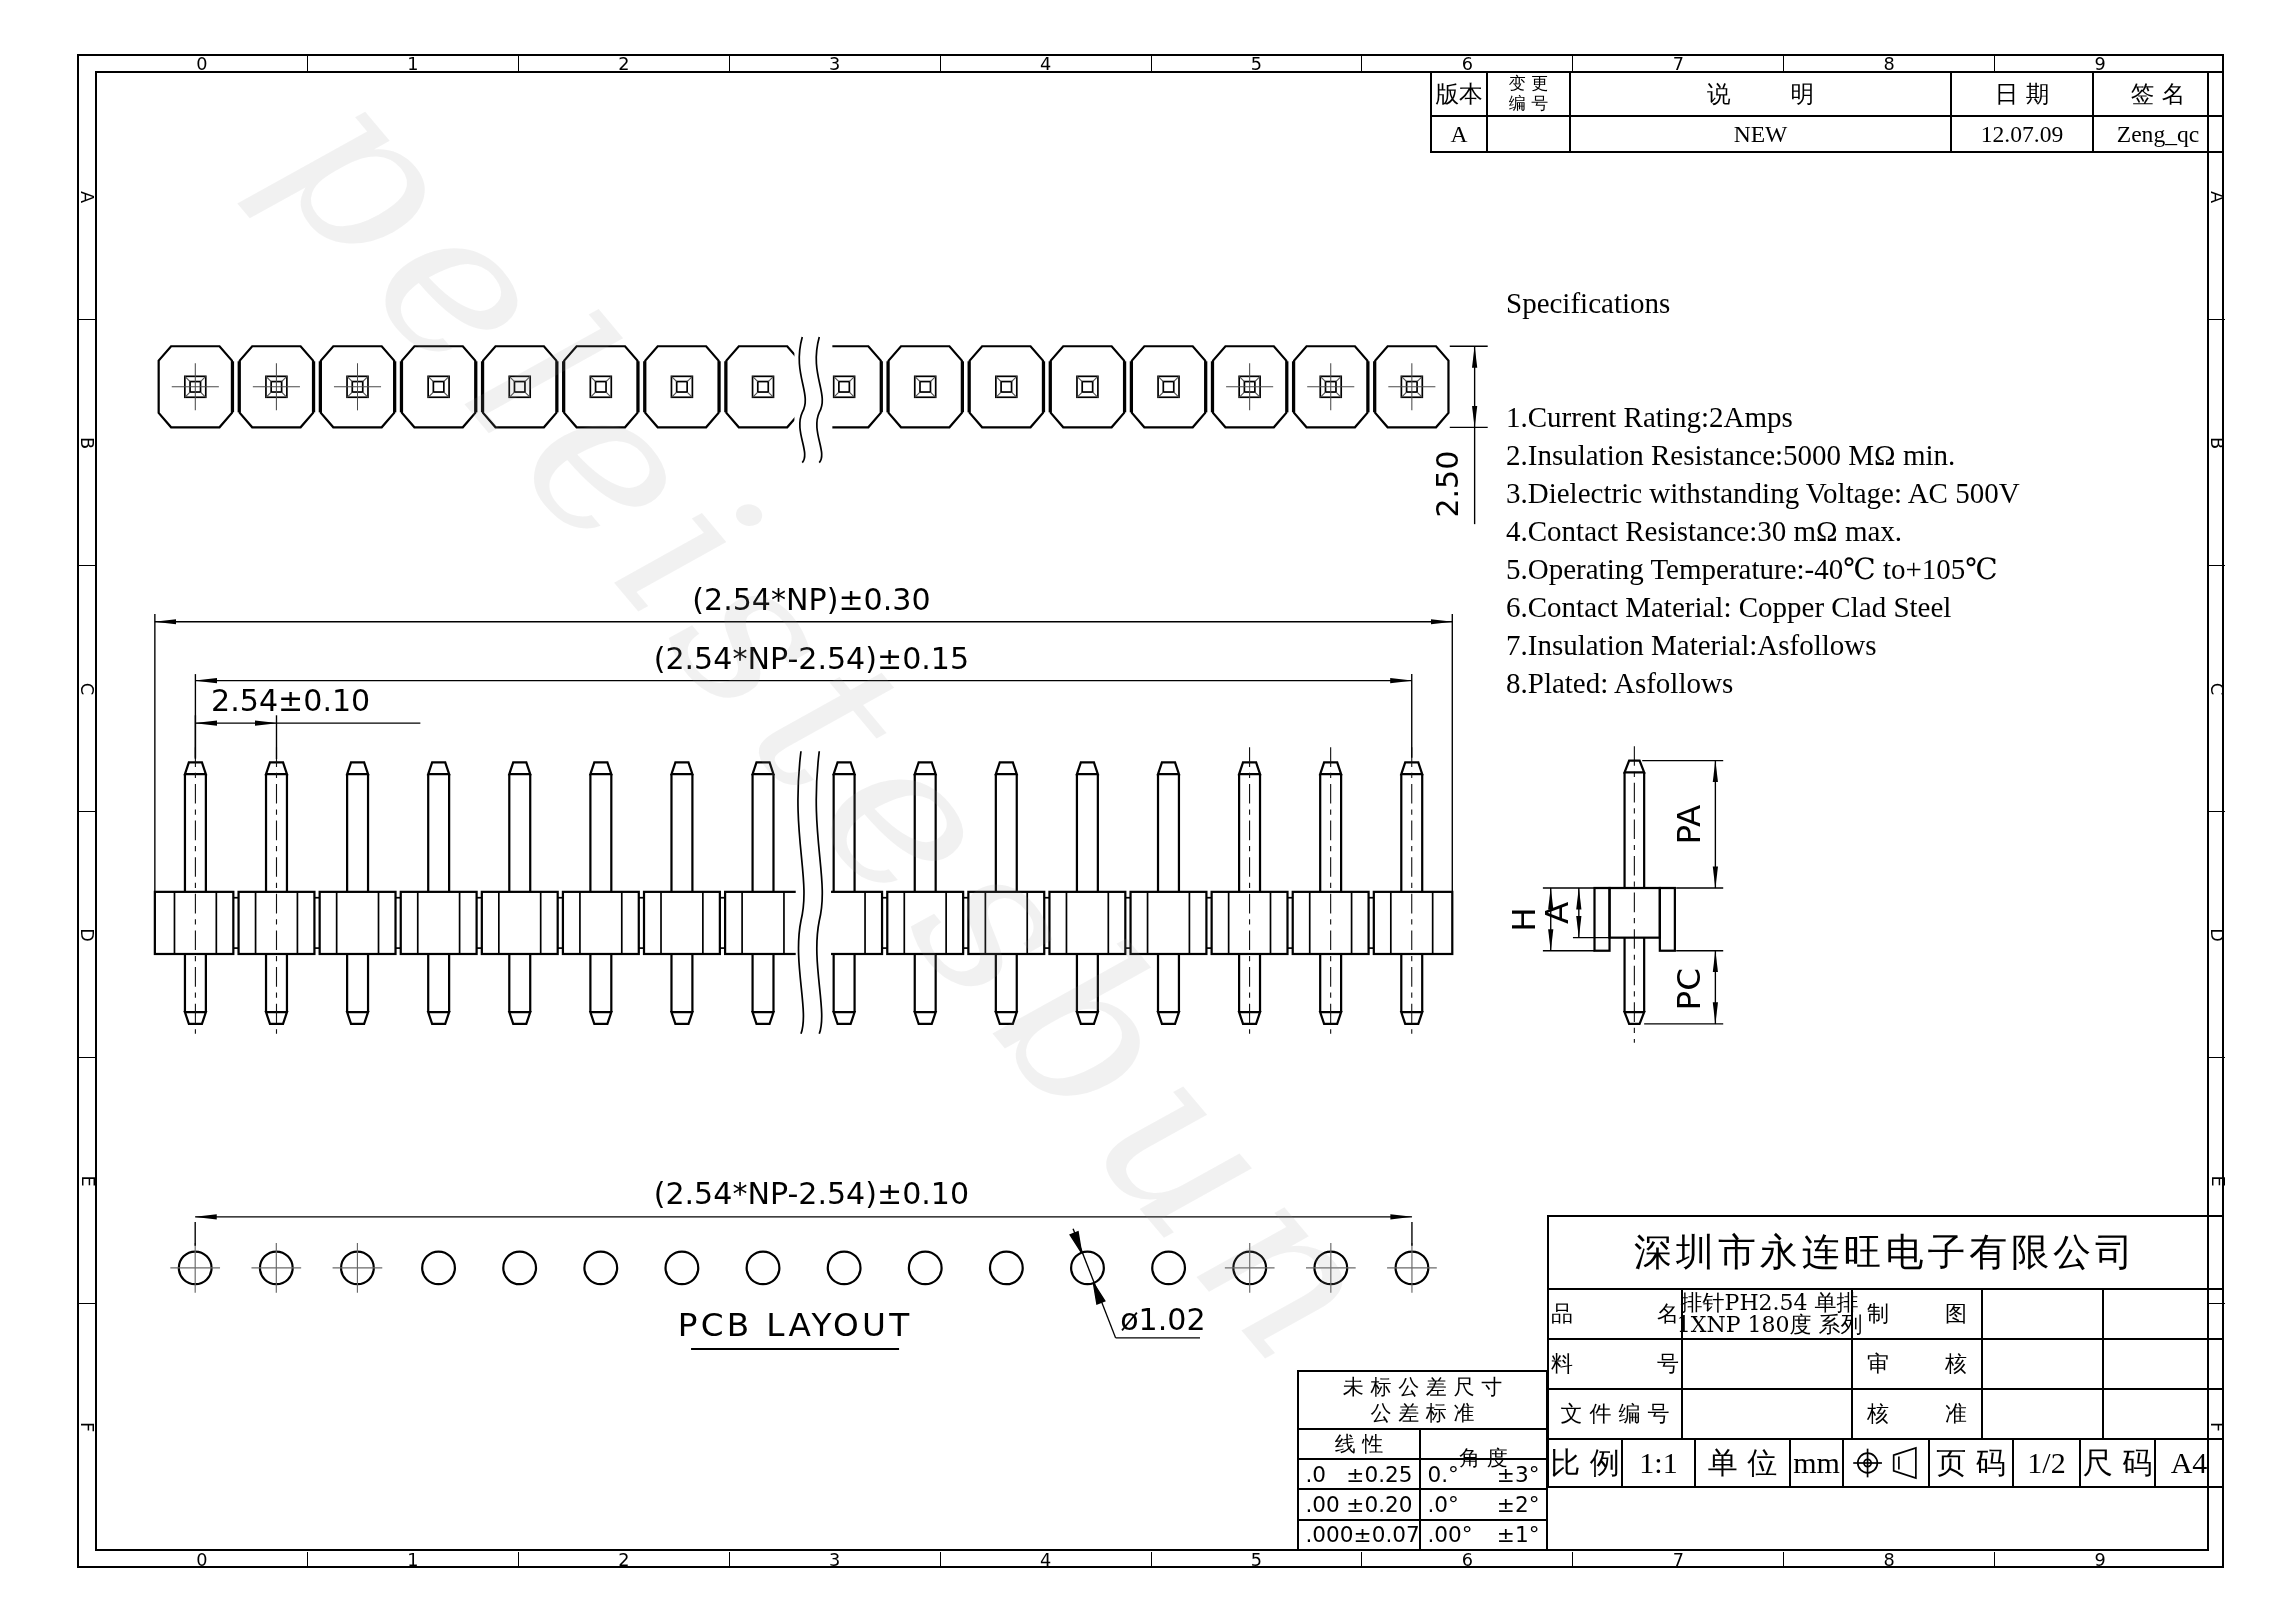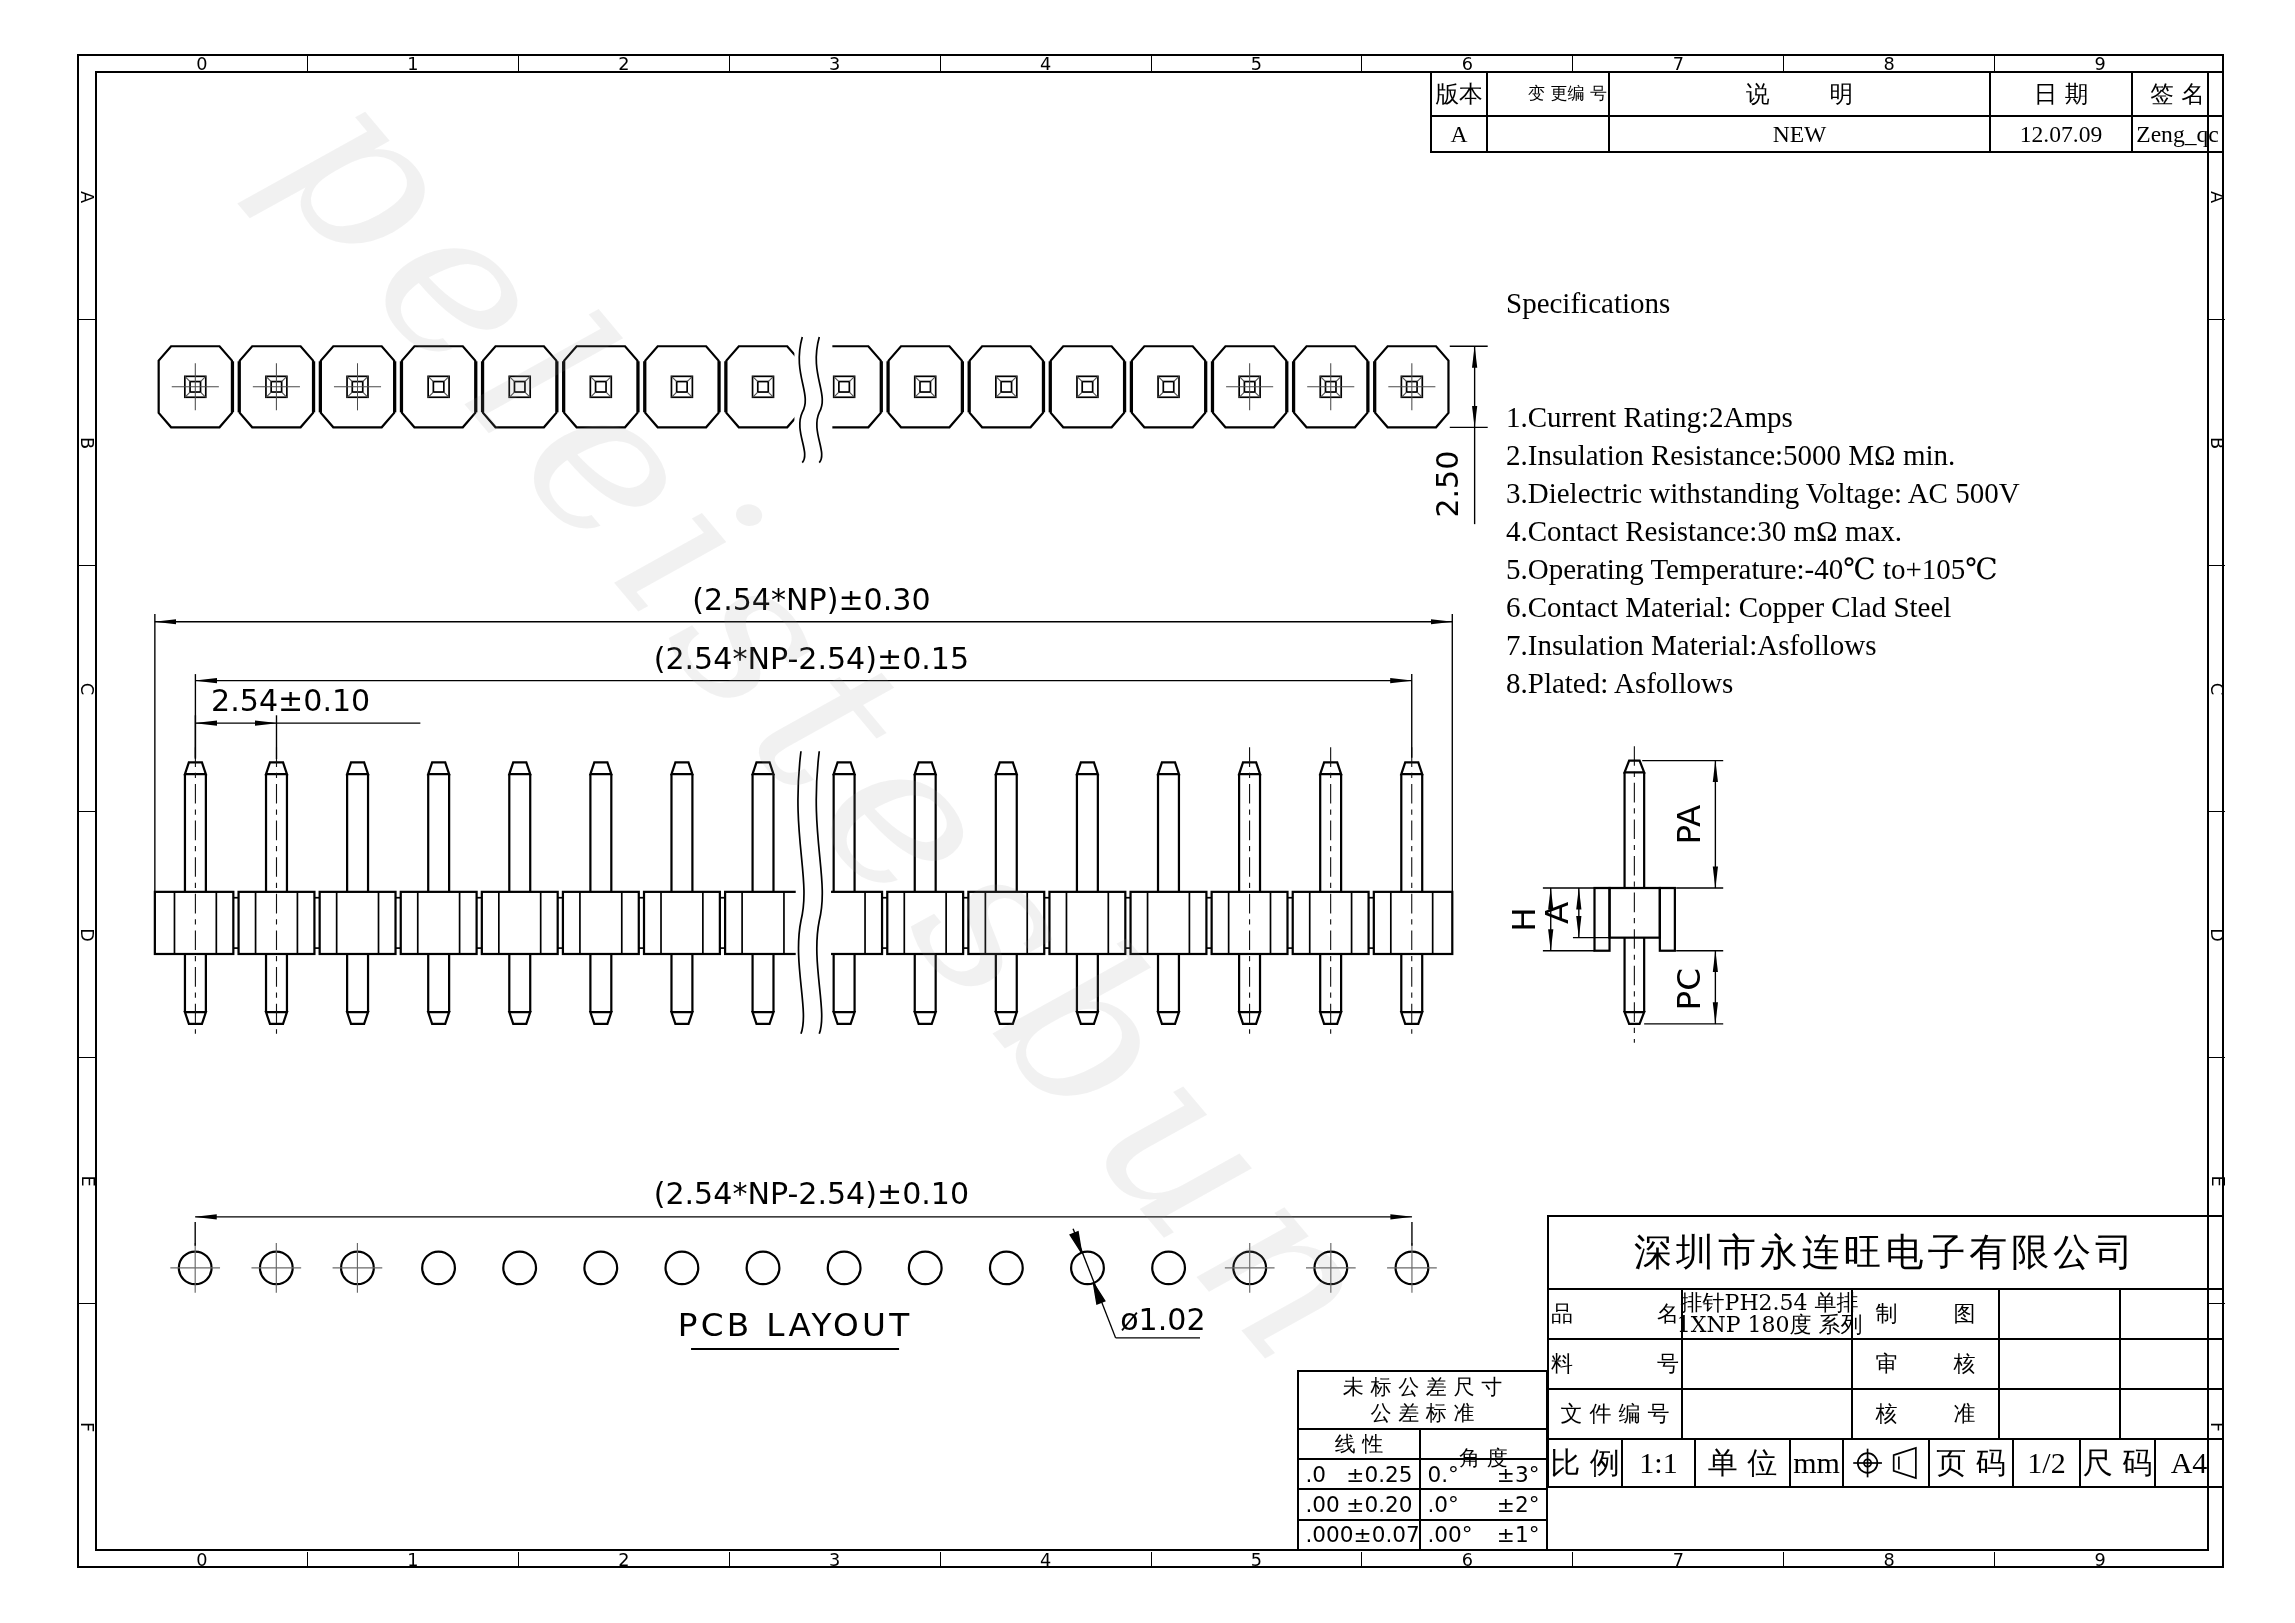--- a/index.html
+++ b/index.html
@@ -19,21 +19,21 @@
   .band-v .zc span{display:block;transform:rotate(90deg);}
   
   .rev{left:1430px;top:71px;width:794px;height:82px;border:2px solid #000;box-sizing:border-box;
        display:flex;flex-direction:column;}
   .rev .r{display:flex;box-sizing:border-box;}
   .rev .hrow{height:44px;border-bottom:2px solid #000;}
   .rev .drow{flex:1;}
   .rev .c{border-right:2px solid #000;box-sizing:border-box;display:flex;align-items:center;justify-content:center;
           font-size:23.6px;white-space:pre;}
   .rev .c:last-child{border-right:none;}
-  .rev .c1{width:56px;}.rev .c2{width:83px;flex-direction:row;font-size:17px;line-height:19.6px;margin-left:39px;}
+  .rev .c1{width:56px;}.rev .c2{width:83px;flex-direction:column;font-size:17px;line-height:19.6px;}
   .rev .c3{width:381px;}.rev .c4{width:142px;}.rev .c5{flex:1;}
   .serif{font-family:"Liberation Serif","DejaVu Serif",serif;}
   .cn{font-family:"DejaVu Serif","Liberation Serif",serif;}
   
   .specs{left:1506px;top:208px;width:733px;font-family:"Liberation Serif","DejaVu Serif",serif;
          font-size:29px;line-height:38px;white-space:pre;}
   
   .tol{left:1297px;top:1370px;width:251px;height:181px;border:2.3px solid #000;box-sizing:border-box;
        display:flex;flex-direction:column;font-family:"DejaVu Sans",sans-serif;}
   .tol .title{height:58px;border-bottom:2px solid #000;box-sizing:border-box;display:flex;flex-direction:column;
@@ -47,21 +47,21 @@
   .tol .dr div{justify-content:space-between;padding:0 6.5px;font-size:21.6px;}
   
   .tb{left:1547px;top:1215px;width:677px;height:273px;border:2.3px solid #000;box-sizing:border-box;
       display:flex;flex-direction:column;}
   .tb .company{height:73px;border-bottom:2px solid #000;box-sizing:border-box;display:flex;align-items:center;
                justify-content:center;font-size:38px;letter-spacing:3.9px;}
   .tb .frow{height:50px;border-bottom:2px solid #000;box-sizing:border-box;display:flex;}
   .tb .frow .c{border-right:2px solid #000;box-sizing:border-box;display:flex;align-items:center;justify-content:center;
                font-size:22px;white-space:pre;}
   .tb .frow .c:last-child{border-right:none;}
-  .tb .l1{width:134px;}.tb .v1{width:170px;}.tb .l2{width:147px;}.tb .v2{width:121px;}.tb .v3{flex:1;}
+  .tb .l1{width:134px;}.tb .v1{width:170px;}.tb .l2{width:130px;}.tb .v2{width:121px;}.tb .v3{flex:1;}
   .tb .pv{flex-direction:column;align-items:flex-start;justify-content:center;padding-left:5.2px;
           font-size:17.7px;line-height:21.6px;}
   .tb .brow{flex:1;display:flex;}
   .tb .brow .c{border-right:2px solid #000;box-sizing:border-box;display:flex;align-items:center;justify-content:center;
                font-size:30px;white-space:pre;}
   .tb .brow .c:last-child{border-right:none;}
   .bw1{width:74px;}.bw2{width:73px;}.bw3{width:95px;}.bw4{width:53px;}.bw5{width:86px;}
   .bw6{width:84px;}.bw7{width:67px;}.bw8{width:75px;}.bw9{flex:1;}
   
   svg{position:absolute;overflow:visible;}

